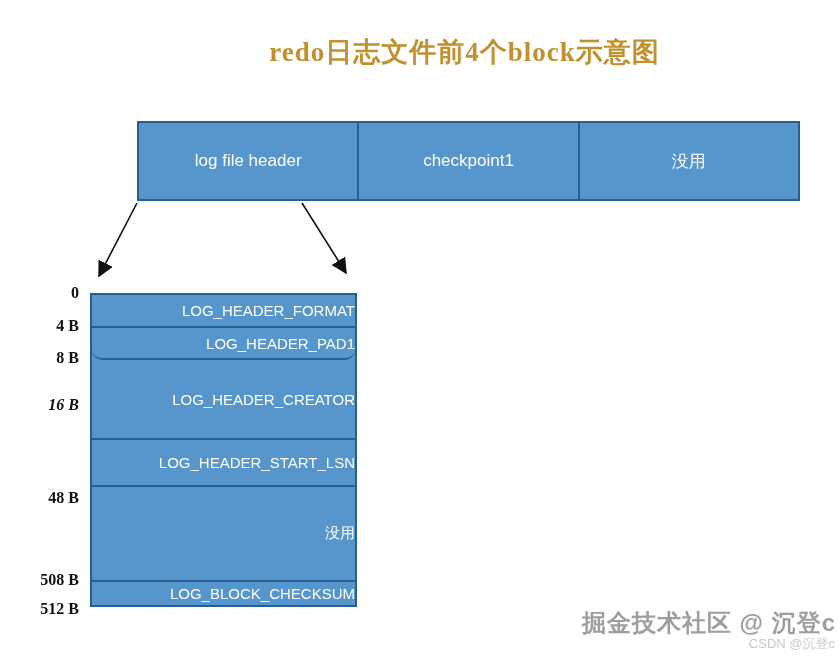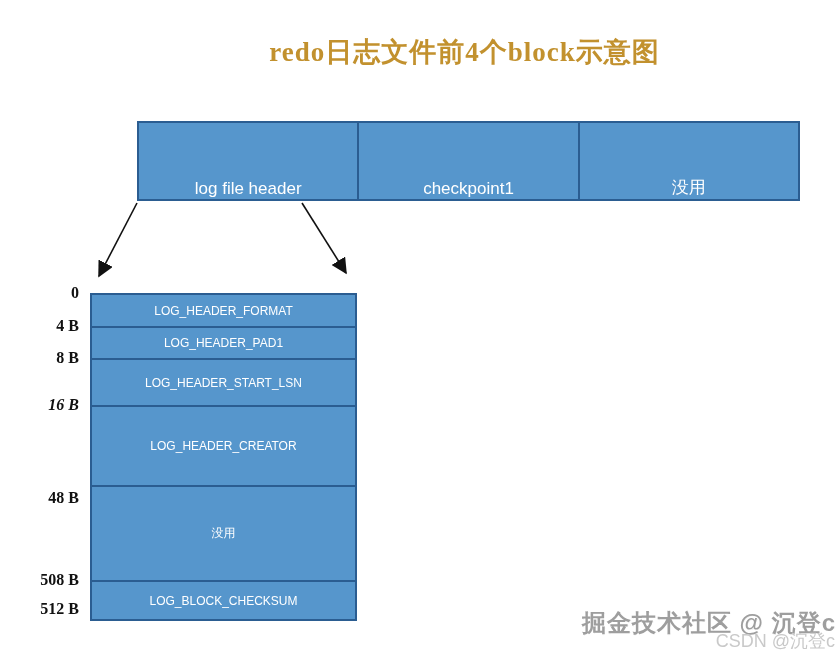--- a/index.html
+++ b/index.html
@@ -24,44 +24,44 @@
     position:absolute;
     left:137px;top:121px;
     width:663px;height:80px;
     display:flex;
     border:2px solid var(--block-border,#2B5D91);
     box-sizing:border-box;
     background:var(--block-fill,#5696CC);
   }
   .bar-cell{
     flex:1;
-    display:flex;align-items:flex-end;justify-content:center;
+    display:flex;align-items:center;justify-content:center;
     border-right:2px solid var(--block-border,#2B5D91);
     color:#ffffff;
     font-size:17px;
   }
   .bar-cell:last-child{border-right:none;}
   .arrows{
     position:absolute;left:0;top:0;width:839px;height:656px;
     pointer-events:none;
   }
   .detail-stack{
     position:absolute;
     left:90px;top:293px;
     width:267px;
     border:2px solid var(--block-border,#2B5D91);
     box-sizing:border-box;
     background:var(--block-fill,#5696CC);
   }
   .detail-row{
     box-sizing:border-box;
-    display:flex;align-items:center;justify-content:center;
+    display:flex;align-items:center;justify-content:flex-end;
     border-bottom:2px solid var(--block-border,#2B5D91);
     color:#ffffff;
-    font-size:12px;
+    font-size:15px;
   }
   .detail-row:last-child{border-bottom:none;}
   .offset-column{
     position:absolute;
     left:0;top:293px;
     width:82px;height:340px;
   }
   .offset-label{
     position:absolute;
     right:3px;
@@ -78,21 +78,21 @@
     right:3px;bottom:17px;
     font-size:24px;
     font-weight:700;
     color:var(--wm1-color,#9e9e9e);
     text-shadow:2px 2px 0 #ffffff,1px 1px 0 #f2f2f2;
     letter-spacing:1px;
   }
   .watermark-2{
     position:absolute;
     right:4px;bottom:3px;
-    font-size:18px;
+    font-size:13px;
     color:var(--wm2-color,#c9c9c9);
     text-shadow:1px 1px 0 #ffffff;
   }
 </style>
 </head>
 <body>
 
 <div class="diagram">
 
   <div class="title">redo日志文件前4个block示意图</div>
@@ -126,33 +126,33 @@
       <div class="offset-label" style="top: 103px; font-style: italic;">16 B</div>
       <div class="offset-label" style="top: 196px; padding-left: 40px;">48 B</div>
       <div class="offset-label" style="top: 278px;">508 B</div>
       <div class="offset-label" style="top: 307px; padding-left: 24px;">512 B</div>
     </div>
 
   <div class="detail-stack">
       <div class="detail-row" style="height: 33px;">
         <span>LOG_HEADER_FORMAT</span>
       </div>
-      <div class="detail-row" style="height: 32px;">
+      <div class="detail-row" style="height: 32px; border-radius: 10px;">
         <span>LOG_HEADER_PAD1</span>
+      </div>
+      <div class="detail-row" style="height: 80px;">
+        <span>LOG_HEADER_CREATOR</span>
       </div>
       <div class="detail-row" style="height: 47px;">
         <span>LOG_HEADER_START_LSN</span>
       </div>
-      <div class="detail-row" style="height: 80px;">
-        <span>LOG_HEADER_CREATOR</span>
-      </div>
       <div class="detail-row" style="height: 95px;">
         <span>没用</span>
       </div>
-      <div class="detail-row" style="height: 37px; border-radius: 9px;">
+      <div class="detail-row" style="height: 23px; border-radius: 9px;">
         <span>LOG_BLOCK_CHECKSUM</span>
       </div>
     </div>
 
   <div class="watermark-1">掘金技术社区 @ 沉登c</div>
   <div class="watermark-2">CSDN @沉登c</div>
 
 </div>
 
 </body></html>

